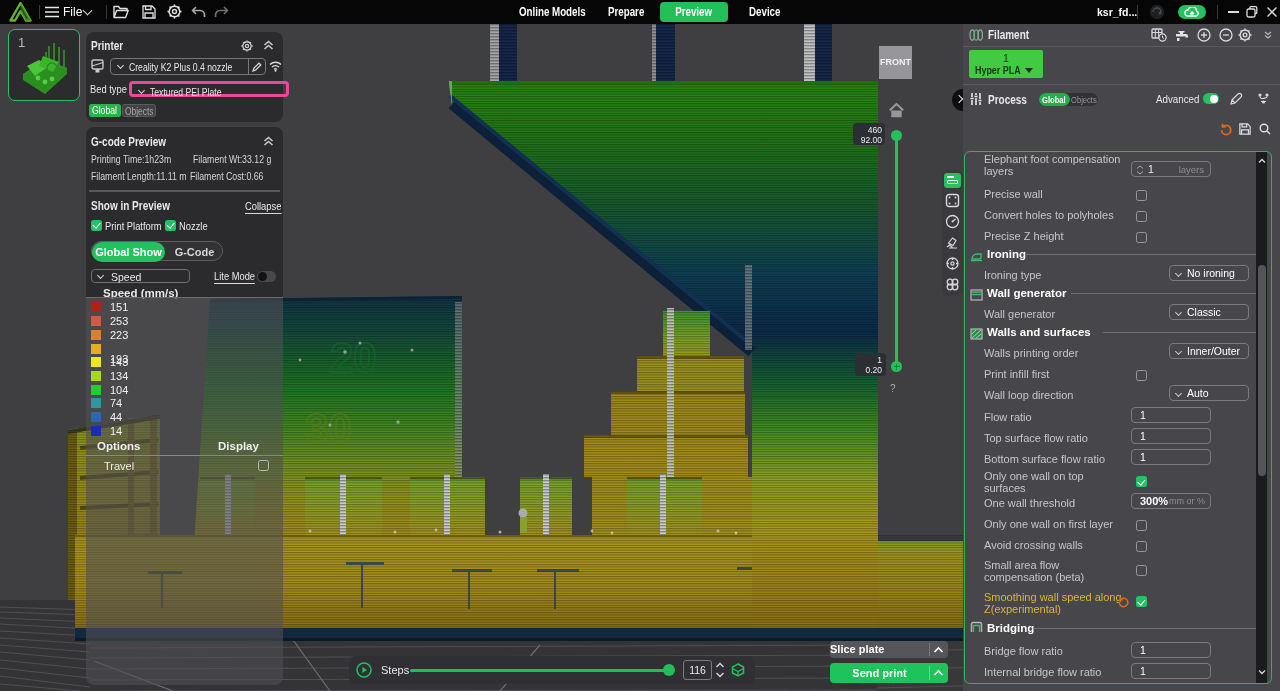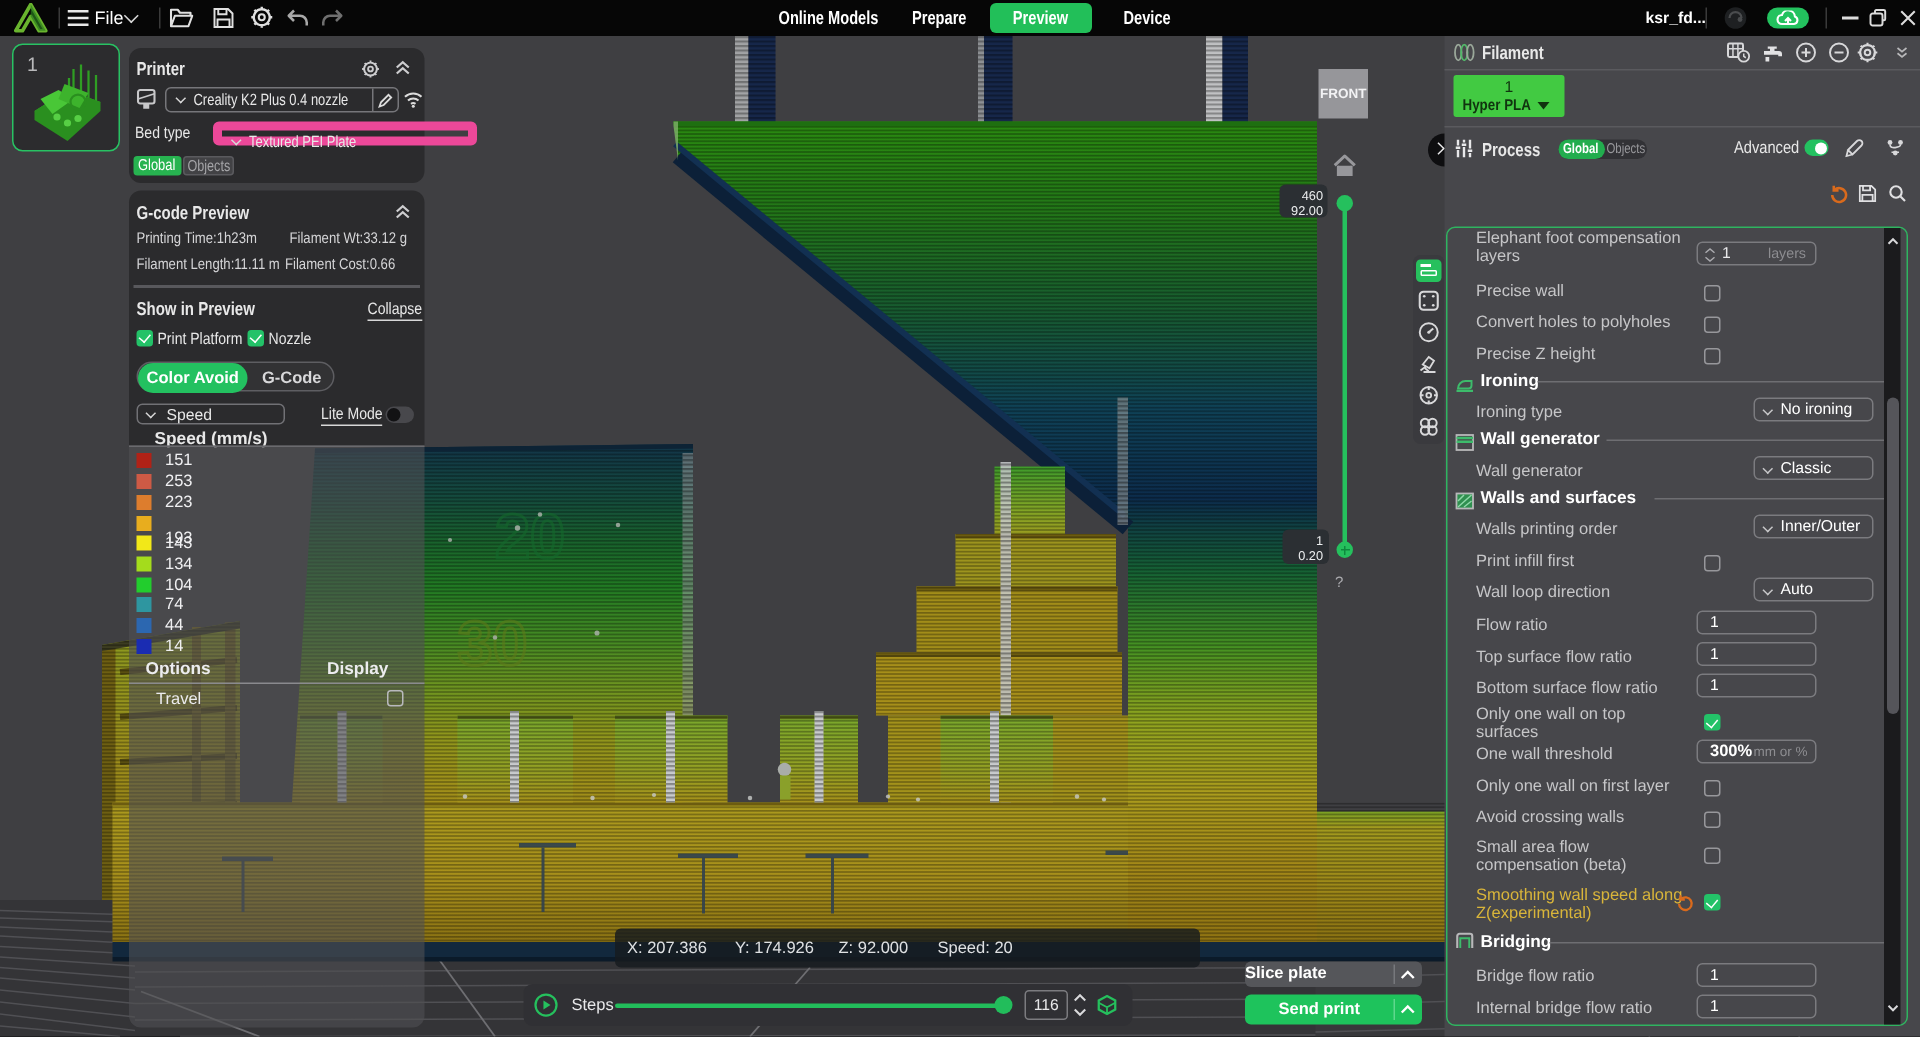--- a/index.html
+++ b/index.html
@@ -368,21 +368,21 @@
       <div class="abs" style="right:16px;top:0;width:1px;height:15px;background:#76767a"></div>
       <svg class="abs" style="right:3px;top:3px" width="10" height="10" viewBox="0 0 10 10">
           <path d="M1 9 L2 6.2 L7 1.2 L8.8 3 L3.8 8 Z" fill="none" stroke="#dcdcdc" stroke-width="1.2"></path>
         </svg>
     </div>
     <svg class="abs" style="left:183px;top:29px" width="13" height="11" viewBox="0 0 13 11">
         <path d="M1 3.5 a8 8 0 0 1 11 0 M3 6 a5.2 5.2 0 0 1 7 0 M5 8.2 a2.6 2.6 0 0 1 3 0" fill="none" stroke="#dcdcdc" stroke-width="1.4"></path>
         <circle cx="6.5" cy="9.8" r="1" fill="#dcdcdc"></circle>
       </svg>
     <div class="abs cx85" style="left:4px;top:51px;font-size:11px">Bed type</div>
-    <div class="abs" style="left:56px;top:49px;width:176px;height:16px;border:6px solid #ec4899;border-radius:4px">
+    <div class="abs" style="left:43px;top:49px;width:160px;height:16px;border:3px solid #ec4899;border-radius:4px">
       <span class="chev" style="position:absolute;left:7px;top:4px;width:5px;height:5px"></span>
       <div class="abs cx80" style="left:18px;top:1.5px;font-size:10.8px;white-space:nowrap">Textured PEI Plate</div>
     </div>
     <div class="abs" style="left:3px;top:72px;width:32px;height:13px;background:#27b350;border-radius:2.5px;color:#fff;font-size:10.5px;line-height:13px"><span style="display:inline-block;transform:scaleX(0.82);transform-origin:0 50%;margin-left:3px">Global</span></div>
     <div class="abs" style="left:36px;top:72px;width:34px;height:13px;background:#424245;border:1px solid #5a5a5e;border-radius:2.5px;color:#a5a5a8;font-size:10.5px;line-height:12px"><span style="display:inline-block;transform:scaleX(0.8);transform-origin:0 50%;margin-left:2px">Objects</span></div>
   </div>
   <div id="lp2" class="abs" style="left:86px;top:127px;width:197px;height:170px;background:#2b2b2d;border-radius:8px 8px 0 0;z-index:10;color:#e8e8e8">
     <div class="abs cx80" style="left:5px;top:8px;font-size:12.5px;font-weight:bold">G-code Preview</div>
     <svg class="abs" style="left:177px;top:9px" width="11" height="11" viewBox="0 0 11 11">
         <path d="M1.5 5 L5.5 1.5 L9.5 5 M1.5 9 L5.5 5.5 L9.5 9" fill="none" stroke="#cdcdcf" stroke-width="1.5"></path>
@@ -392,21 +392,21 @@
     <div class="abs cx85" style="left:5px;top:44px;font-size:10.3px;color:#d5d5d7;white-space:nowrap">Filament Length:11.11 m</div>
     <div class="abs cx85" style="left:104px;top:44px;font-size:10.3px;color:#d5d5d7;white-space:nowrap">Filament Cost:0.66</div>
     <div class="abs" style="left:3px;top:63px;width:191px;height:2px;background:#58585c"></div>
     <div class="abs cx80" style="left:5px;top:72px;font-size:12.5px;font-weight:bold">Show in Preview</div>
     <div class="abs cx85" style="left:159px;top:73px;font-size:11px;border-bottom:1px solid #d8d8d8;padding-bottom:1px">Collapse</div>
     <div class="cb on" style="left:5px;top:93px"></div>
     <div class="abs cx85" style="left:19px;top:93px;font-size:11px;white-space:nowrap">Print Platform</div>
     <div class="cb on" style="left:79px;top:93px"></div>
     <div class="abs cx85" style="left:93px;top:93px;font-size:11px">Nozzle</div>
     <div class="abs" style="left:5px;top:114px;width:132px;height:20px;border:1px solid #5e5e62;border-radius:10px;background:#323234">
-      <div class="abs" style="left:0;top:0;width:73px;height:20px;background:#23c160;border-radius:10px;color:#fff;font-weight:bold;font-size:11px;text-align:center;line-height:20px">Color Avoid</div>
+      <div class="abs" style="left:0;top:0;width:73px;height:20px;background:#23c160;border-radius:10px;color:#fff;font-weight:bold;font-size:11px;text-align:center;line-height:20px">Global Show</div>
       <div class="abs" style="left:73px;top:0;width:59px;height:20px;color:#d8d8da;font-weight:bold;font-size:11px;text-align:center;line-height:20px">G-Code</div>
     </div>
     <div class="abs" style="left:5px;top:142px;width:99px;height:14px;border:1px solid #717175;border-radius:4px">
       <span class="chev" style="position:absolute;left:6px;top:3px;width:5px;height:5px"></span>
       <div class="abs" style="left:19px;top:0.5px;font-size:10.5px">Speed</div>
     </div>
     <div class="abs cx85" style="left:128px;top:143px;font-size:11px;border-bottom:1px solid #d8d8d8;padding-bottom:1px;white-space:nowrap">Lite Mode</div>
     <div class="abs" style="left:171px;top:144px;width:19px;height:11px;background:#48484c;border-radius:6px">
       <div class="abs" style="left:1px;top:1px;width:9px;height:9px;background:#121214;border-radius:50%"></div>
     </div>
@@ -656,26 +656,20 @@
         <path d="M7.5 2 v2 M7.5 11 v2 M2 7.5 h2 M11 7.5 h2" stroke="#d8d8da" stroke-width="1.4"></path>
       </svg>
     <svg class="abs" style="left:3px;top:107px" width="15" height="15" viewBox="0 0 15 15">
         <circle cx="5" cy="5" r="2.8" fill="none" stroke="#d8d8da" stroke-width="1.3"></circle>
         <circle cx="10" cy="5" r="2.8" fill="none" stroke="#d8d8da" stroke-width="1.3"></circle>
         <circle cx="5" cy="10" r="2.8" fill="none" stroke="#d8d8da" stroke-width="1.3"></circle>
         <circle cx="10" cy="10" r="2.8" fill="none" stroke="#d8d8da" stroke-width="1.3"></circle>
       </svg>
   </div>
 
-  <div class="abs" style="left:410px;top:619px;width:390px;height:26px;background:rgba(22,27,31,0.82);border-radius:4px;z-index:5;color:#dfe1e3;font-size:11px;line-height:26px">
-    <span class="abs" style="left:8px">X: 207.386</span>
-    <span class="abs" style="left:80px">Y: 174.926</span>
-    <span class="abs" style="left:149px">Z: 92.000</span>
-    <span class="abs" style="left:215px">Speed: 20</span>
-  </div>
 
   <div class="abs" style="left:349px;top:656px;width:406px;height:28px;background:#303034;border-radius:6px;z-index:15;color:#e8e8ea">
     <svg class="abs" style="left:7px;top:6px" width="16" height="16" viewBox="0 0 16 16">
         <circle cx="8" cy="8" r="7" fill="none" stroke="#25c05d" stroke-width="1.5"></circle>
         <path d="M6.3 5 L11 8 L6.3 11 Z" fill="#25c05d"></path>
       </svg>
     <div class="abs" style="left:32px;top:8px;font-size:11px">Steps</div>
     <div class="abs" style="left:61px;top:12.5px;width:263px;height:3px;background:#22bd5b;border-radius:2px"></div>
     <div class="abs" style="left:314px;top:8px;width:12px;height:12px;background:#22bd5b;border-radius:50%"></div>
     <div class="abs" style="left:334px;top:4px;width:29px;height:20px;border:1px solid #7b7b7f;border-radius:3px;font-size:10.5px;text-align:center;line-height:19px">116</div>

